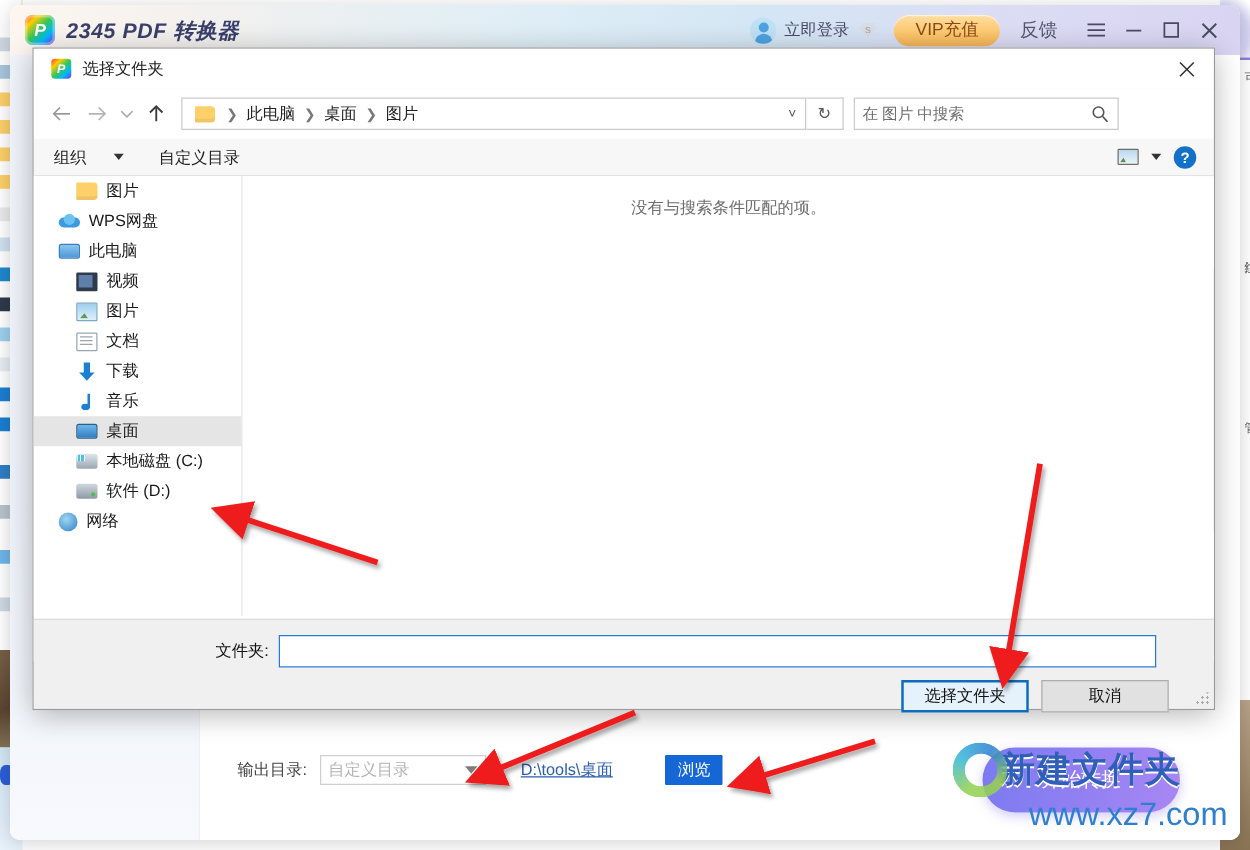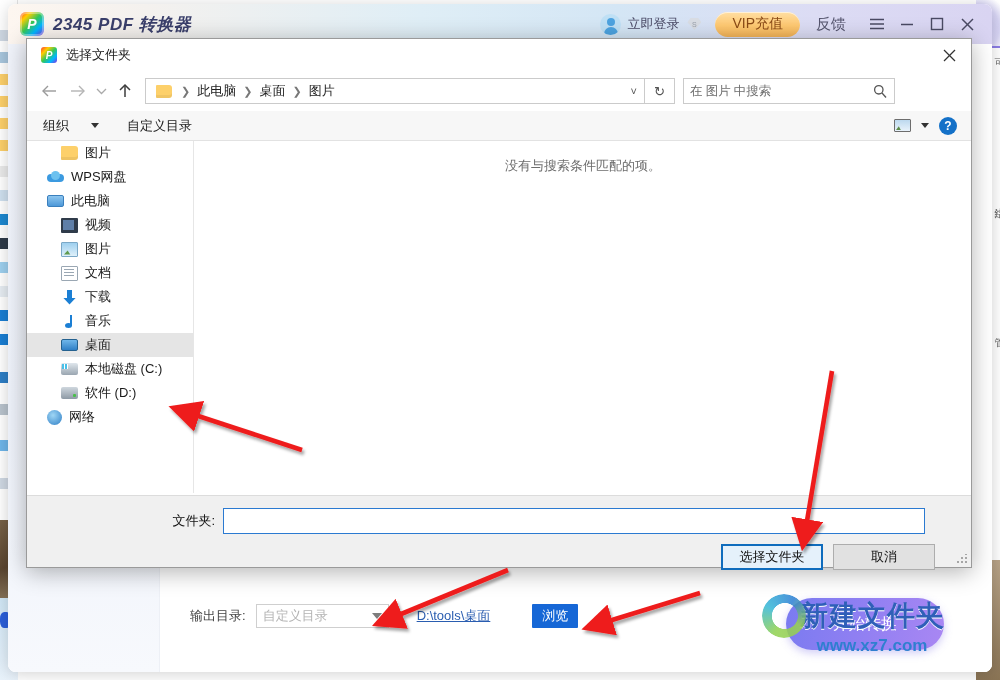--- a/index.html
+++ b/index.html
@@ -153,21 +153,21 @@
   
   .wm { position:absolute; right:10px; bottom:4px; width:220px; height:74px; pointer-events:none; }
   .wm-top { display:flex; align-items:center; }
   .wm-swirl { width:44px;height:44px;border-radius:50%;
     background: conic-gradient(from 210deg,#8fd14f,#36b7d6,#2a7fd4,#9bd24f,#8fd14f);
     -webkit-mask: radial-gradient(circle at 52% 50%, transparent 40%, #000 42%);
             mask: radial-gradient(circle at 52% 50%, transparent 40%, #000 42%);
     opacity:.85;}
   .wm-cn { font-size:28px; font-weight:bold; color:#2f5fb8; letter-spacing:1px;
            text-shadow:0 1px 0 #fff; margin-left:-6px;}
-  .wm-url { font-size:17px; color:#2f7fd0; font-weight:bold; text-align:center; margin-top:-2px;}
+  .wm-url { font-size:26px; color:#2f7fd0; font-weight:normal; text-align:right; margin-top:-2px;}
 
   
   .dlg {
     position:absolute; left:26px; top:38px; width:946px; height:530px;
     background:#f0f0f0; border:1px solid #9a9a9a;
     box-shadow:0 4px 22px rgba(0,0,0,.30);
   }
   .dlg-title {
     position:absolute; left:0; top:0; width:100%; height:32px; background:#ffffff;
     display:flex; align-items:center;

